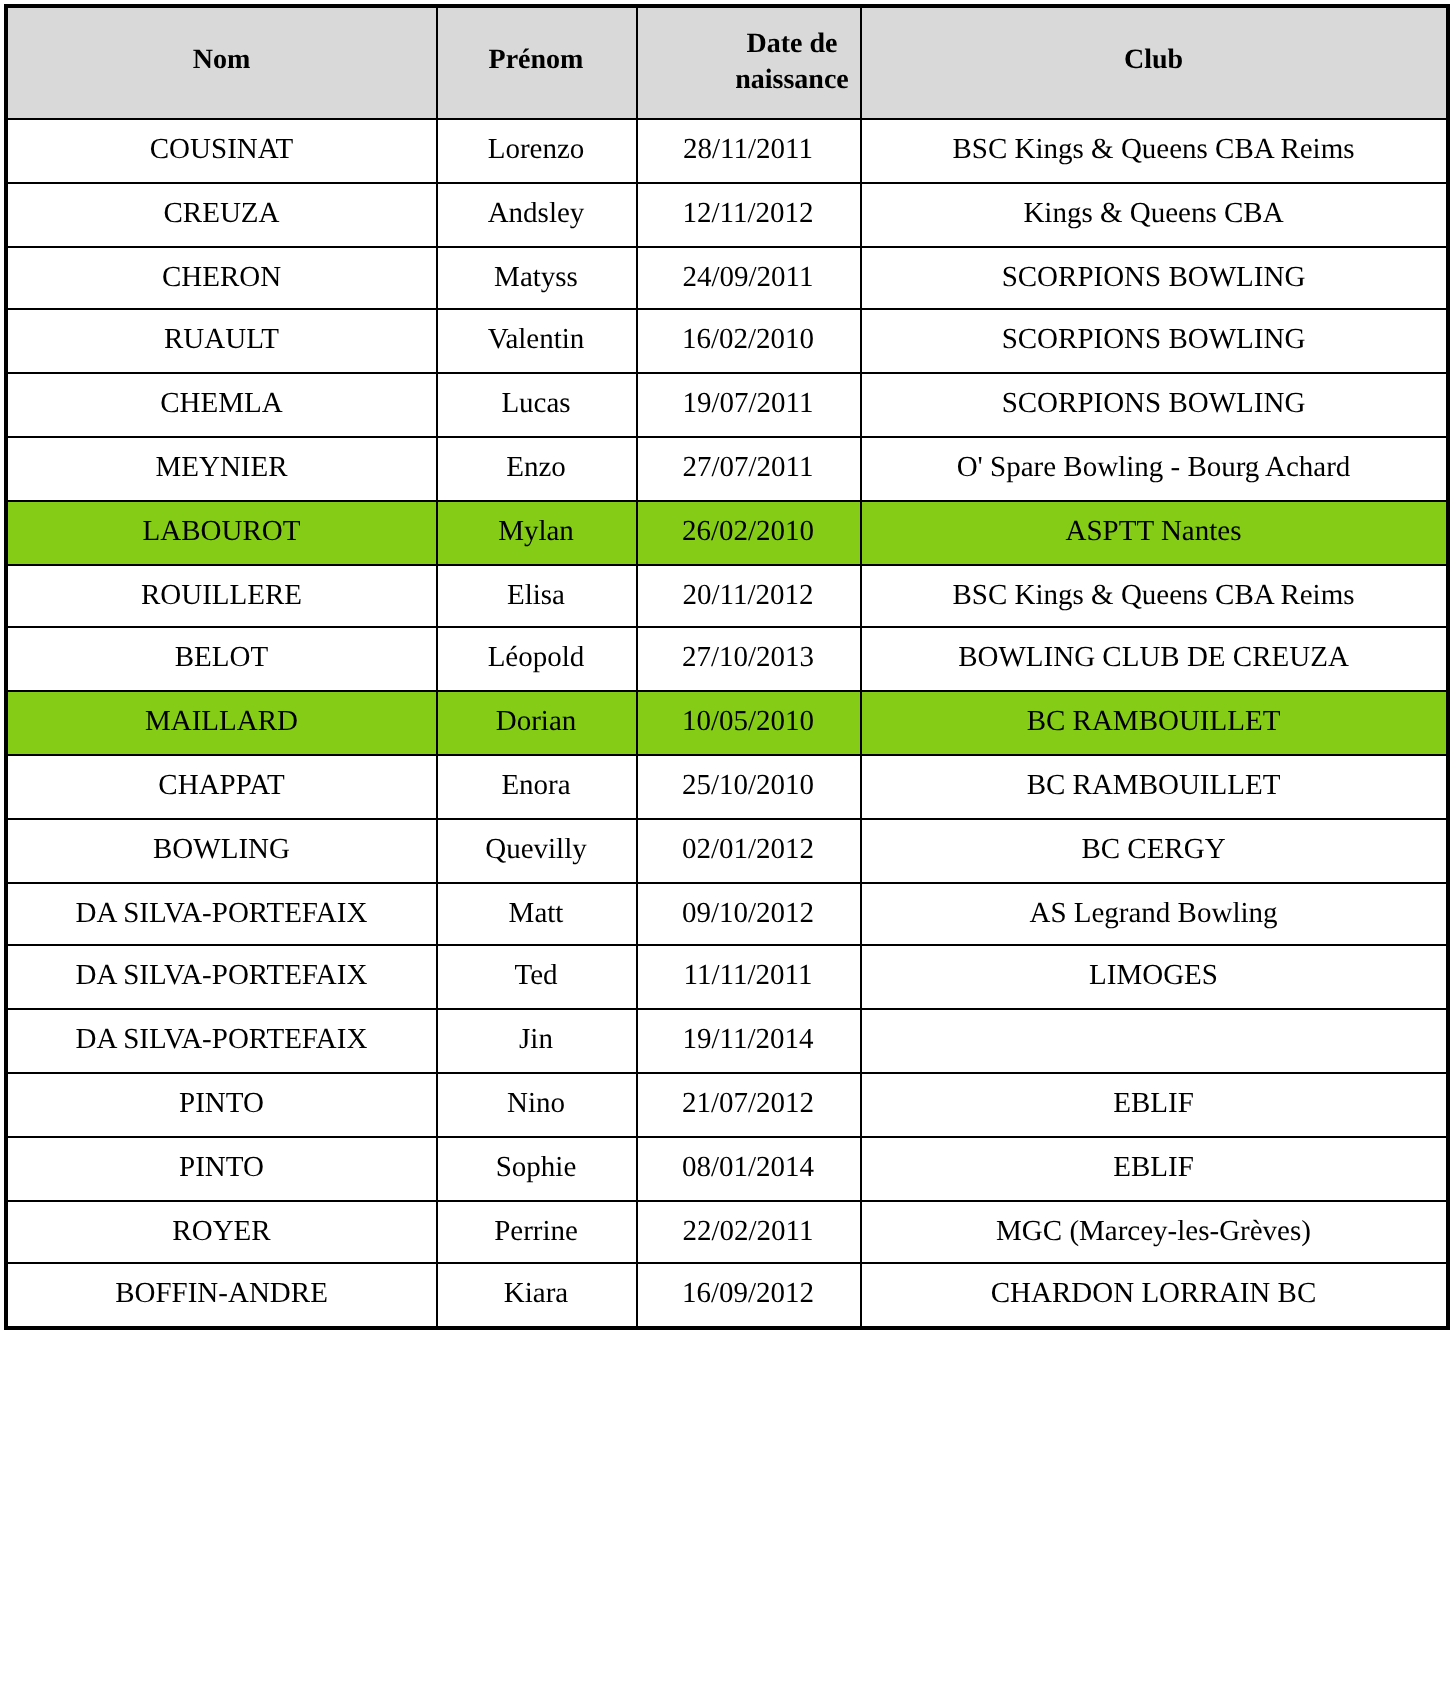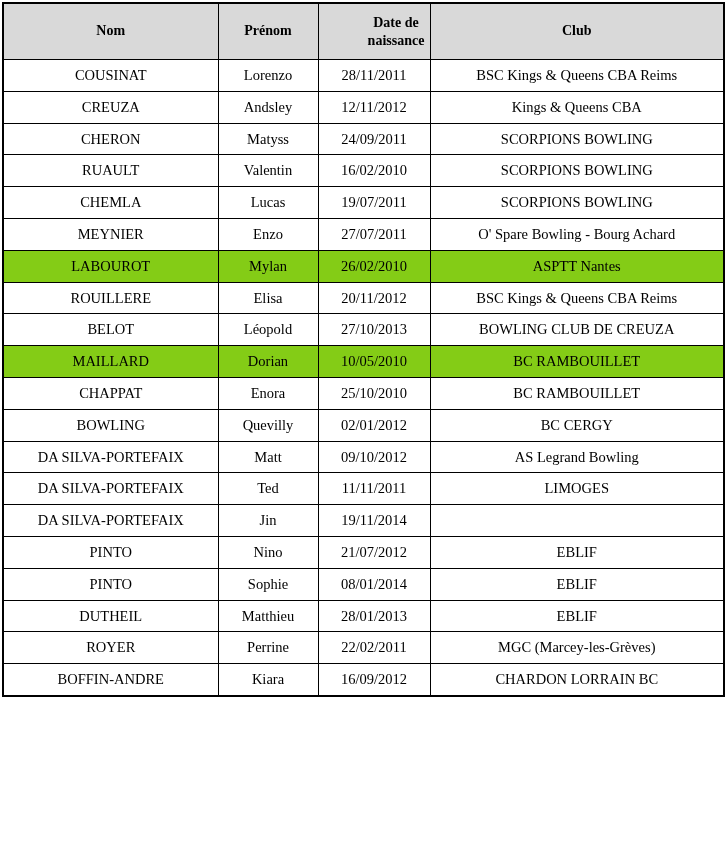--- a/index.html
+++ b/index.html
@@ -175,26 +175,20 @@
           <td>21/07/2012</td>
           <td>EBLIF</td>
         </tr>
         <tr>
           <td>PINTO</td>
           <td>Sophie</td>
           <td>08/01/2014</td>
           <td>EBLIF</td>
         </tr>
         <tr>
-          <td>DUTHEIL</td>
-          <td>Matthieu</td>
-          <td>28/01/2013</td>
-          <td>EBLIF</td>
-        </tr>
-        <tr>
           <td>ROYER</td>
           <td>Perrine</td>
           <td>22/02/2011</td>
           <td>MGC (Marcey-les-Grèves)</td>
         </tr>
         <tr>
           <td>BOFFIN-ANDRE</td>
           <td>Kiara</td>
           <td>16/09/2012</td>
           <td>CHARDON LORRAIN BC</td>

